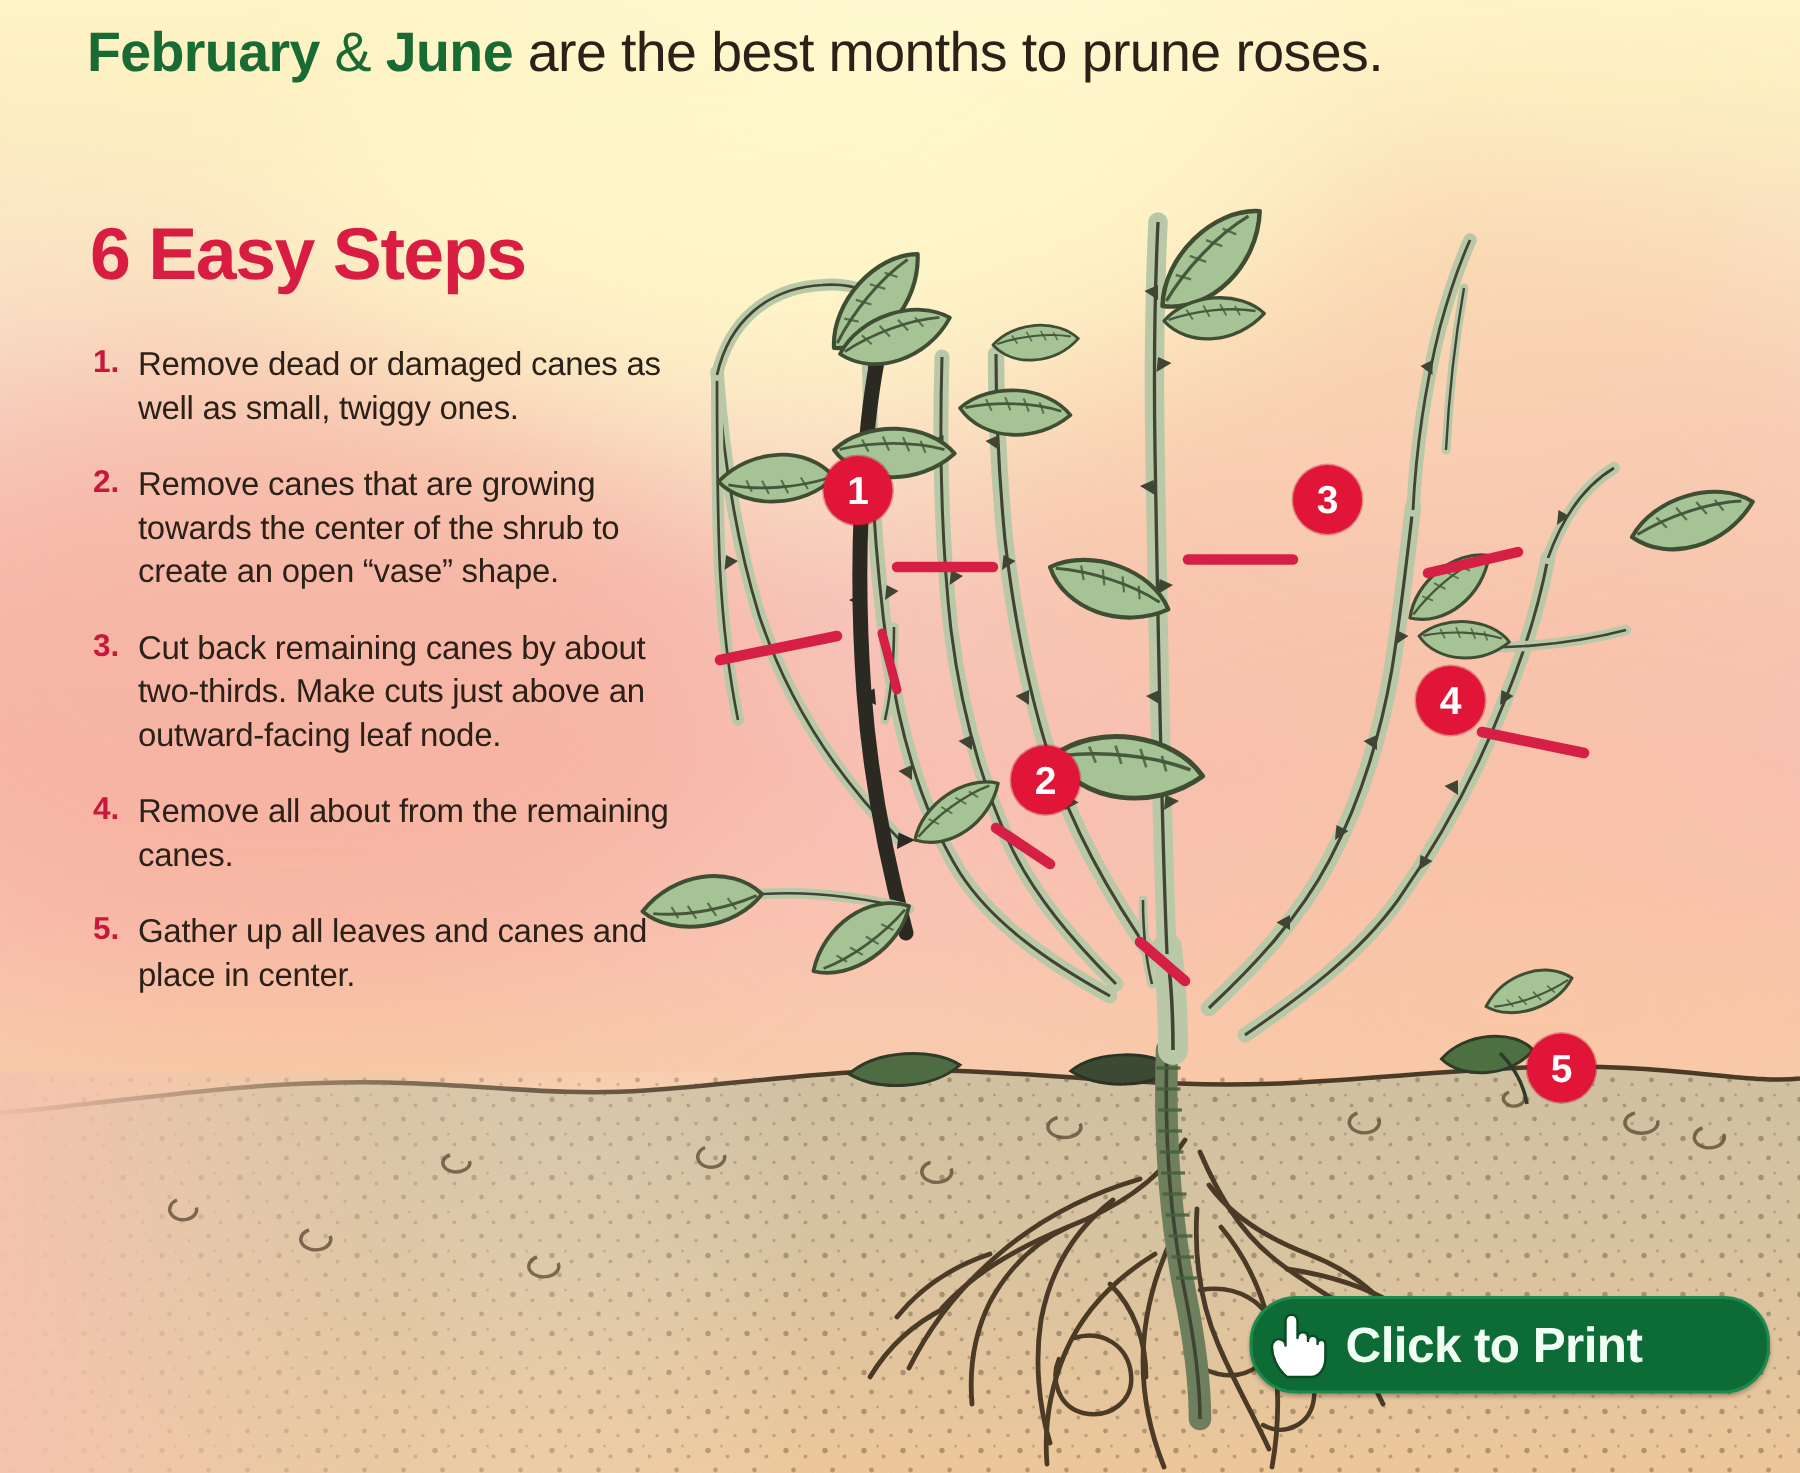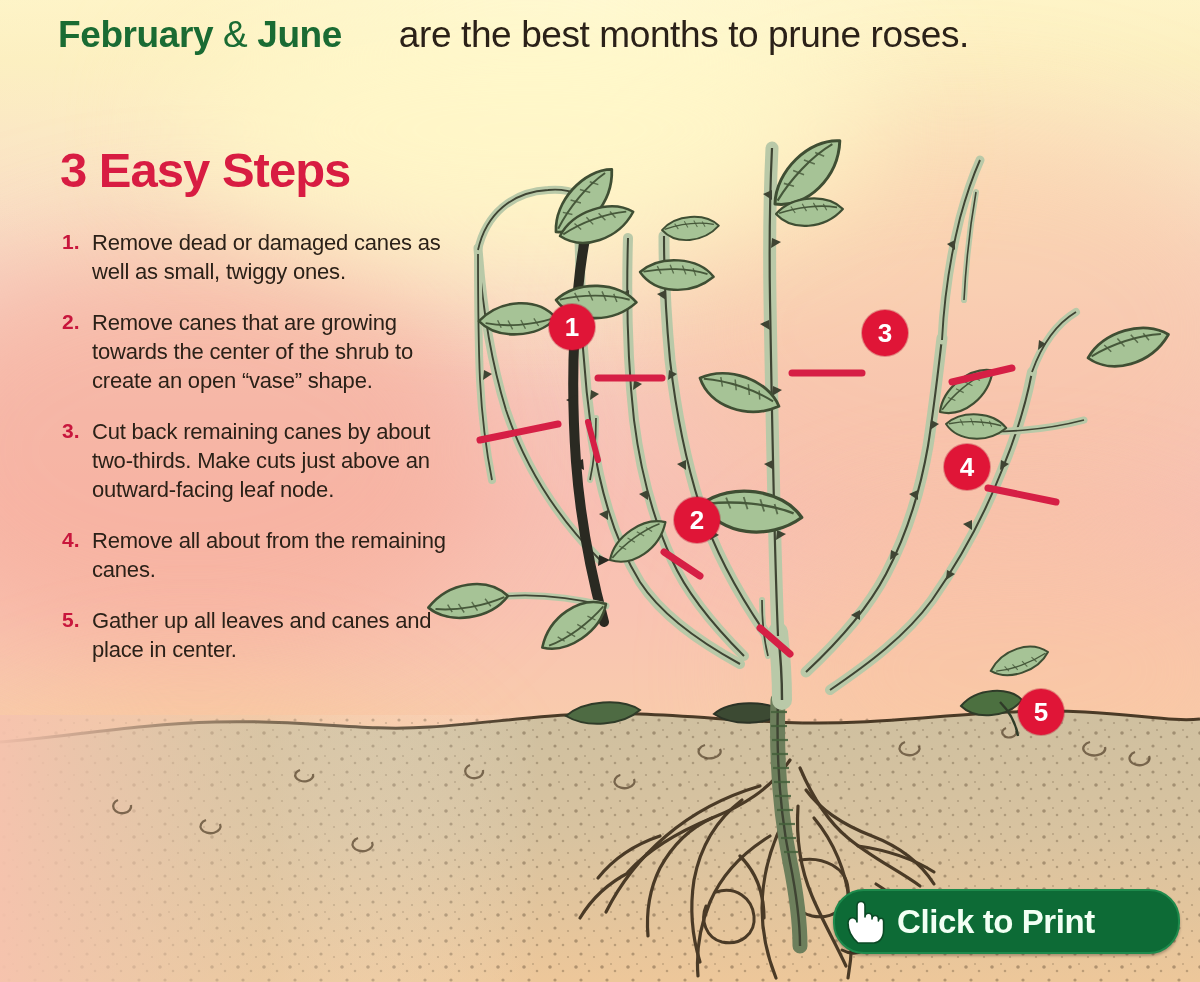--- a/index.html
+++ b/index.html
@@ -36,21 +36,21 @@
   .w5{left:760px;top:520px;width:520px;height:300px;background:rgba(249,198,160,0.5);}
 
   
   .headline{
     position:absolute;left:58px;top:14px;
     font-size:37px;font-weight:bold;letter-spacing:-0.4px;
     white-space:nowrap;
   }
   .headline .mon{color:#1a6b33;}
   .headline .amp{color:#1a6b33;font-weight:normal;}
-  .headline .rest{color:#2b2118;font-weight:normal;margin-left:47px;}
+  .headline .rest{color:#2b2118;font-weight:normal;}
 
   
   .steps-title{
     position:absolute;left:60px;top:142px;
     font-size:49px;font-weight:bold;color:#d81c42;
     letter-spacing:-1px;
   }
   .steps{
     position:absolute;left:62px;top:228px;width:400px;
   }
@@ -73,21 +73,21 @@
   .marker{
     position:absolute;width:46px;height:46px;border-radius:50%;
     background:#e01537;color:#ffffff;
     font-size:26px;font-weight:bold;
     display:flex;align-items:center;justify-content:center;
     box-shadow:0 0 0 1px rgba(180,10,40,0.35);
   }
 
   
   .print-btn{
-    position:absolute;left:833px;top:889px;
+    position:absolute;left:833px;top:864px;
     width:343px;height:61px;
     border-radius:31px;
     background:#0d6b36;
     border:2px solid #12insert;
     border:2px solid #1d8a4c;
     display:flex;align-items:center;
     box-shadow:0 2px 3px rgba(0,0,0,0.28);
     cursor:pointer;
   }
   .print-btn .hand{margin-left:8px;margin-right:6px;display:flex;}
@@ -338,21 +338,21 @@
     </g>
   </svg>
 
   <div class="headline">
     <span class="mon">February</span>
     <span class="amp">&amp;</span>
     <span class="mon">June</span>
     <span class="rest">are the best months to prune roses.</span>
   </div>
 
-  <div class="steps-title">3 Easy Steps</div>
+  <div class="steps-title">6 Easy Steps</div>
 
   <div class="steps">
     <div class="step">
       <span class="step-num">1.</span>
       <span class="step-text">Remove dead or damaged canes as well as small, twiggy ones.</span>
     </div>
     <div class="step">
       <span class="step-num">2.</span>
       <span class="step-text">Remove canes that are growing towards the center of the shrub to create an open “vase” shape.</span>
     </div>

